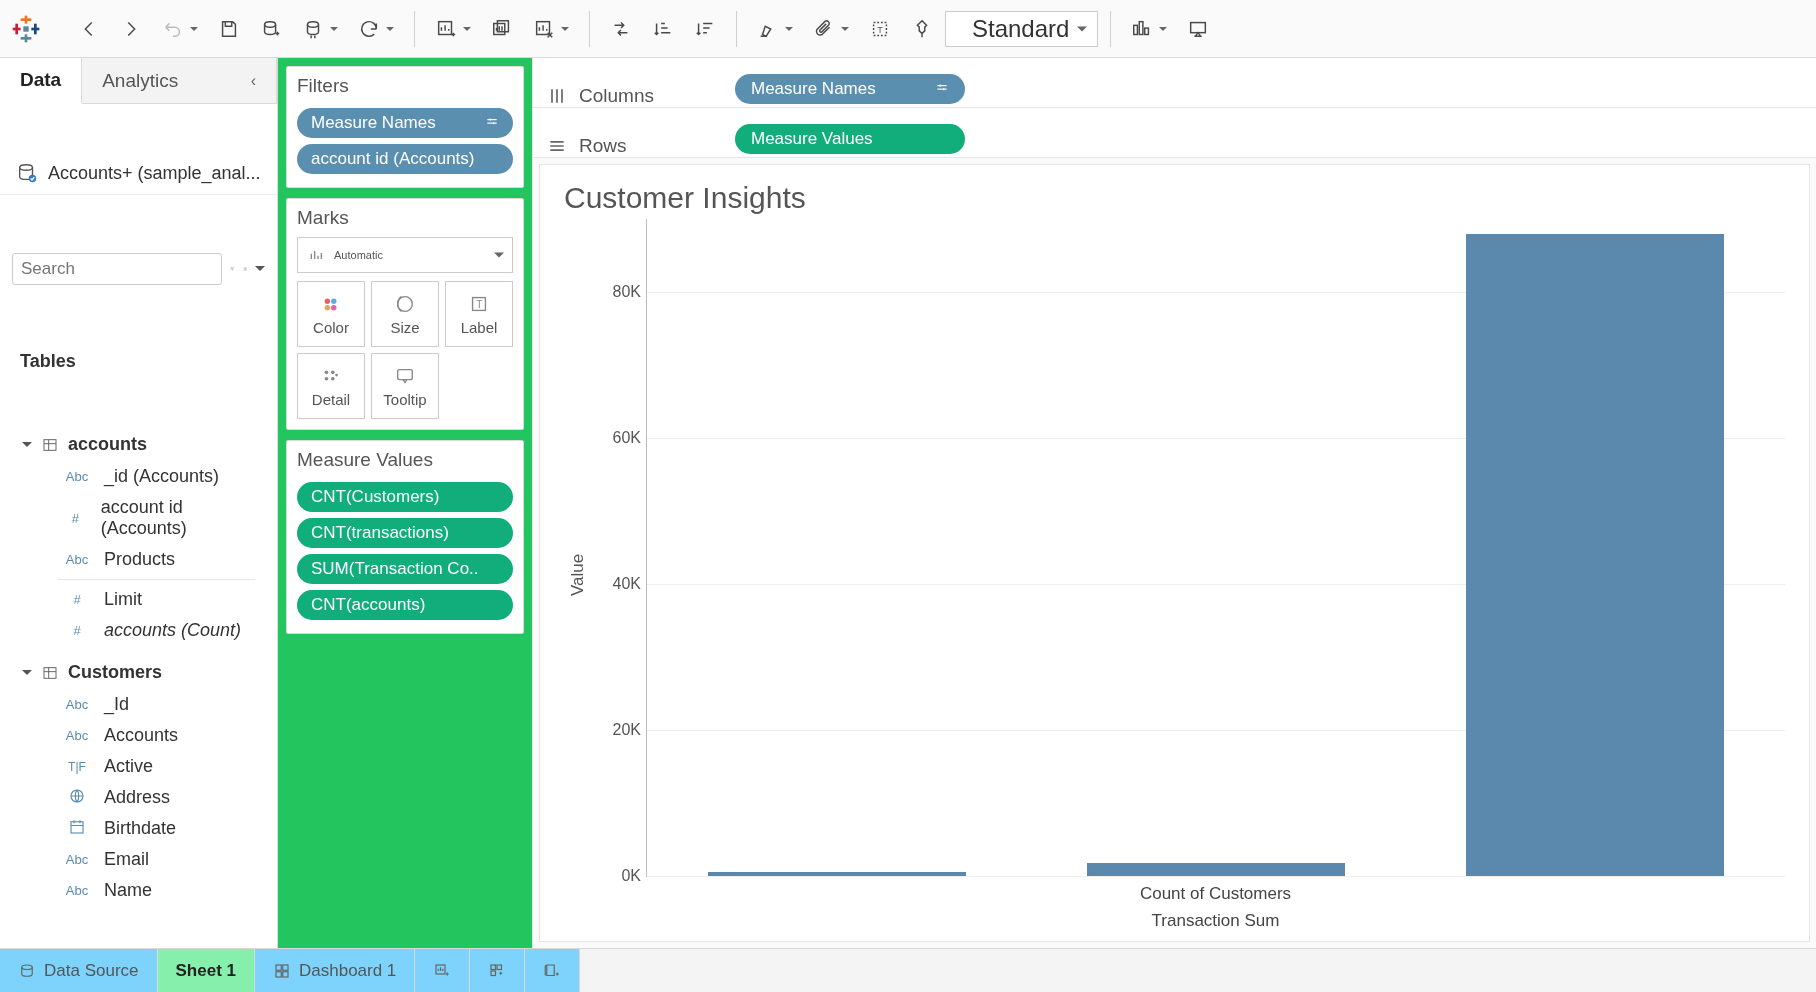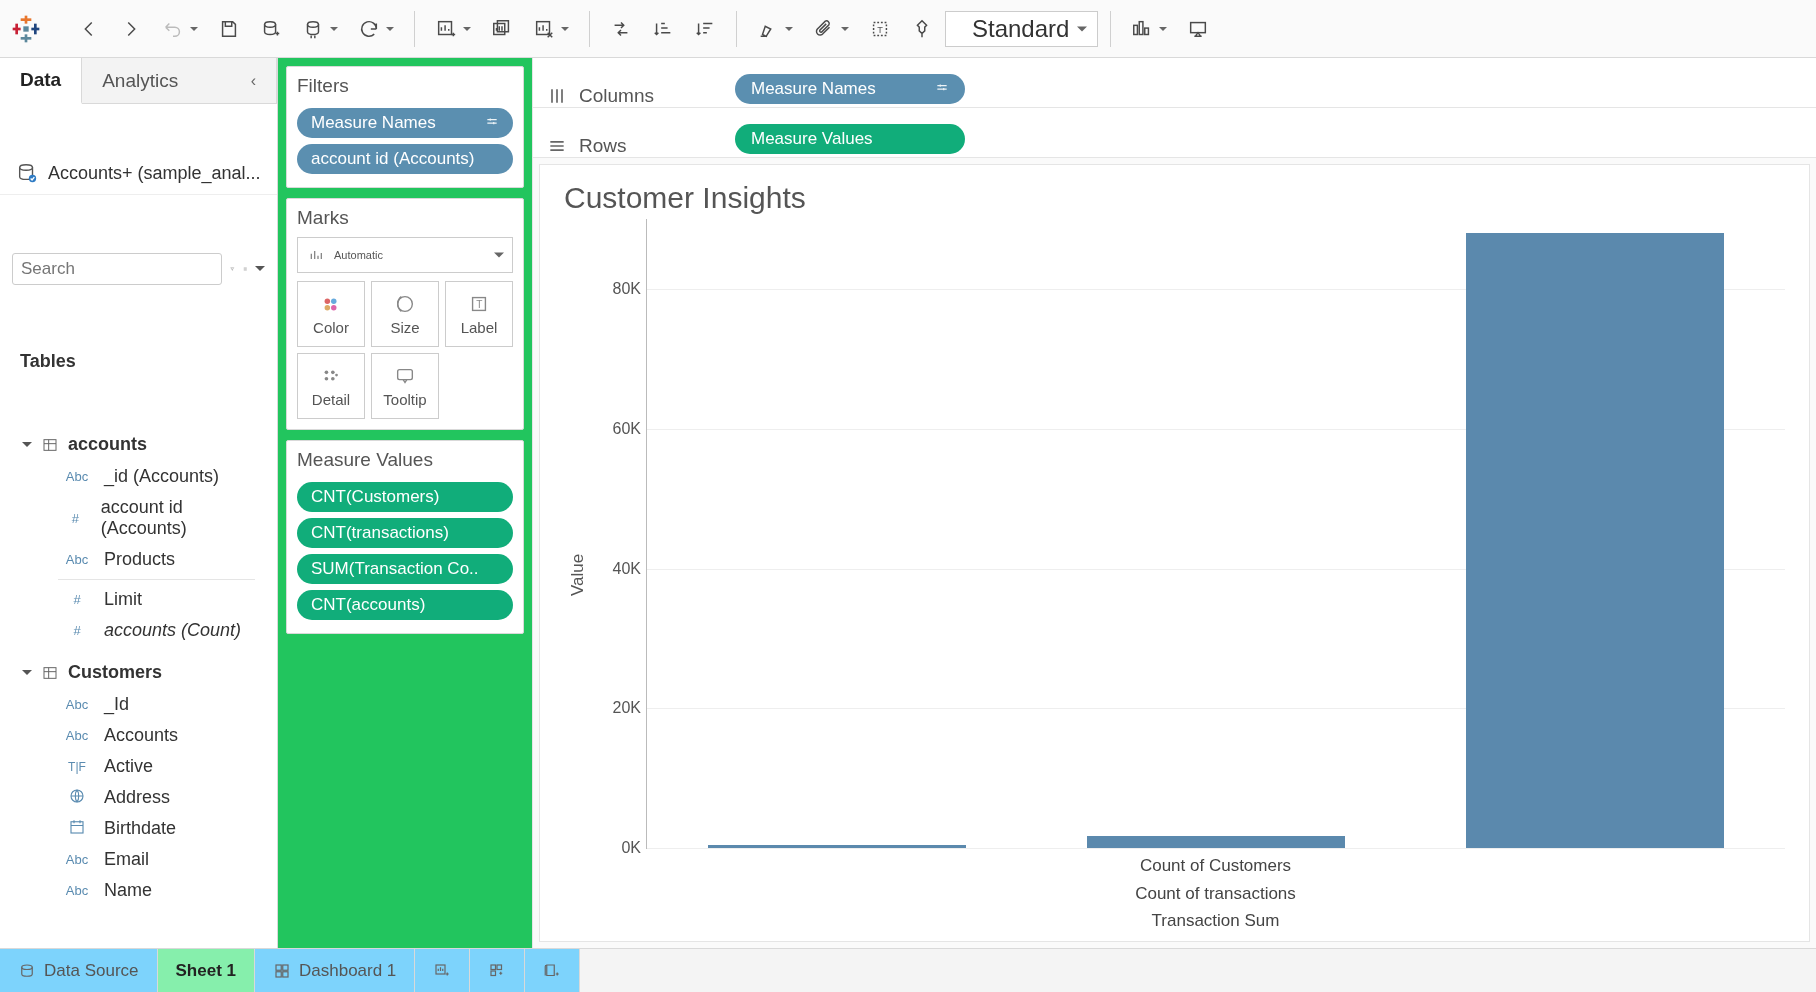--- a/index.html
+++ b/index.html
@@ -474,21 +474,20 @@
                 <div class="bar-slot">
                   <div class="bar" style="height: 1.88889%;"></div>
                 </div>
                 <div class="bar-slot">
                   <div class="bar" style="height: 97.7778%;"></div>
                 </div>
               </div>
             </div>
           <div class="xaxis" id="xaxis">
               <div class="xcat">Count of Customers</div>
-              <div class="xcat">Count of transactions</div>
               <div class="xcat">Transaction Sum</div>
             </div>
         </div>
       </div>
     </div>
   </div>
 </div>
 
 <div class="bottom">
   <div class="btab">

